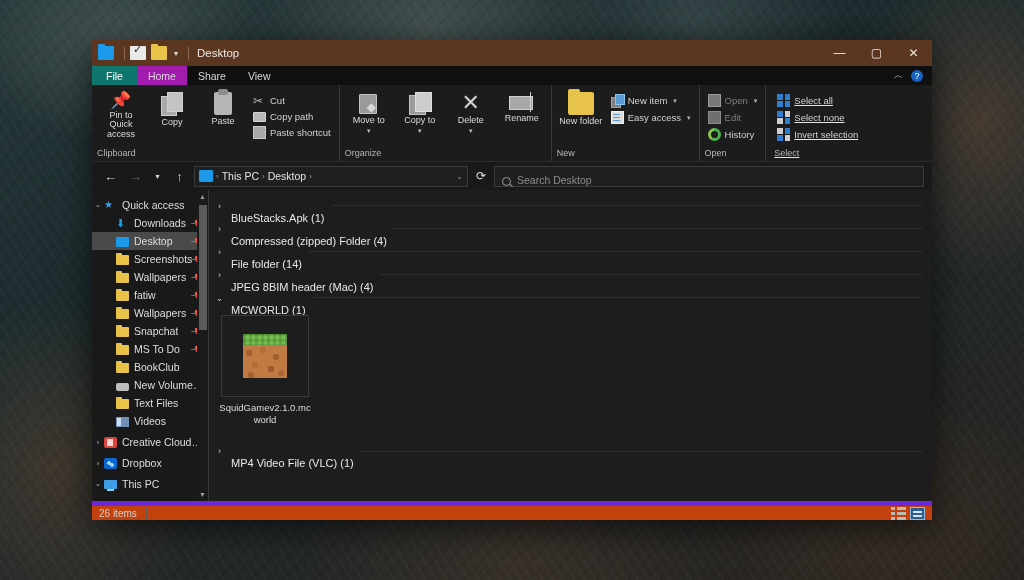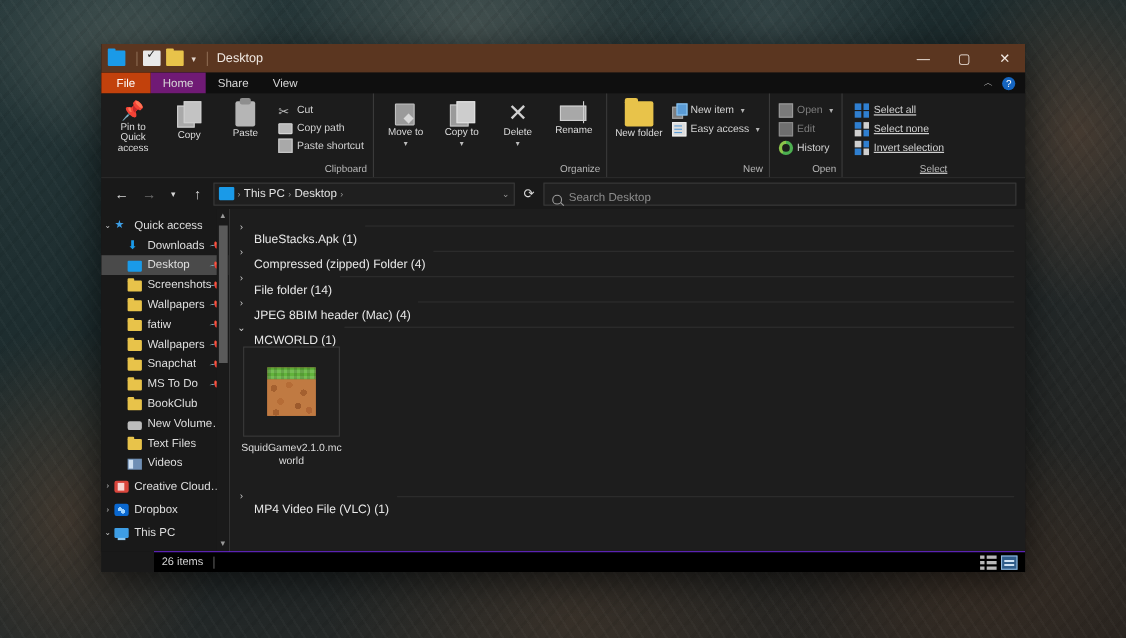--- a/index.html
+++ b/index.html
@@ -53,36 +53,36 @@
   .ico-foldery:before{content:"";position:absolute;left:0;top:-2px;width:7px;height:3px;background:#e8c34a;border-radius:1px 1px 0 0;}
   .tb-caret{ color:#e3d7ce; font-size:8px; margin:0 5px 0 2px; }
   .tb-title{ font-size:11.5px; color:#f0e8e2; margin-left:3px; }
   .tb-spacer{ flex:1; }
   .wbtn{ width:37px; height:26px; display:flex; align-items:center; justify-content:center;
          color:#f2e9e2; font-size:12px; }
 
   
   .tabstrip{ height:19px; background:#0f0f0f; display:flex; align-items:stretch; flex:0 0 19px; }
   .tab{ padding:0 11px; font-size:10.5px; display:flex; align-items:center; color:#d8d8d8; }
-  .tab.file{ background:#c2410c; color:#fff; padding:0 14px; }
-  .tab.active{ background:#701a75; }
+  .tab.file{ background:#0f766e; color:#fff; padding:0 14px; }
+  .tab.active{ background:#a21caf; }
   .tabstrip-sp{ flex:1; }
   .tb-help{ display:flex; align-items:center; gap:8px; padding-right:9px; }
   .chev-up{ font-size:9px; color:#cfcfcf; }
   .help-circ{ width:12px;height:12px;border-radius:50%;background:#1565c0;color:#fff;
               font-size:9px; display:flex;align-items:center;justify-content:center; }
 
   
   .ribbon{ background:#1c1c1c; height:77px; flex:0 0 77px; display:flex;
            border-bottom:1px solid #2c2c2c; position:relative; }
   .rgroup{ display:flex; flex-direction:column; justify-content:space-between;
            border-right:1px solid #3a3a3a; padding:4px 5px 0; position:relative; }
   .rgroup:last-child{ border-right:none;text-decoration:underline; }
   .rg-body{ display:flex; align-items:flex-start; gap:3px; height:56px; }
-  .rg-label{ text-align:right; font-size:9px; color:#b8b8b8; padding-bottom:3px; }
+  .rg-label{ text-align:left; font-size:9px; color:#b8b8b8; padding-bottom:3px; }
   .bigbtn{ width:48px; display:flex; flex-direction:column; align-items:center;
            gap:2px; padding-top:3px; }
   .bigbtn .lbl{ font-size:9px; color:#dcdcdc; text-align:center; line-height:1.05; }
   .smallcol{ display:flex; flex-direction:column; justify-content:center; gap:2px; padding-top:4px; }
   .smallbtn{ display:flex; align-items:center; gap:4px; padding:1px 3px; }
   .smallbtn .lbl{ font-size:9.5px; color:#d2d2d2; white-space:nowrap; }
   .smallbtn.dim .lbl{ color:#7e7e7e; }
   .si{ width:13px; height:13px; flex:0 0 13px; position:relative; }
 
   
@@ -217,22 +217,22 @@
        radial-gradient(circle at 33px 12px, #a4602f 3px, transparent 3px),
        radial-gradient(circle at 12px 20px, #b56c36 3px, transparent 3px),
        radial-gradient(circle at 28px 24px, #9d5a2c 3px, transparent 3px),
        radial-gradient(circle at 38px 28px, #b06635 3px, transparent 3px),
        radial-gradient(circle at 8px 30px, #a4602f 3px, transparent 3px),
        #c07a42; }
   .tile-lbl{ font-size:9.5px; color:#dcdcdc; text-align:center; line-height:1.25;
              margin-top:5px; width:94px; word-break:break-all; }
 
   
-  .statusbar{ height:19px; flex:0 0 19px; background:#000000; border-top:1px solid #6d28d9;
-              display:flex; align-items:center; padding:0 7px;margin-left:48px; }
+  .statusbar{ height:19px; flex:0 0 19px; background:#c2410c; border-top:5px solid #6d28d9;
+              display:flex; align-items:center; padding:0 7px; }
   .st-text{ font-size:10px; color:#d2d2d2; }
   .st-div{ width:1px;height:11px;background:#5a5a5a; margin:0 9px; }
   .st-sp{ flex:1; }
   .viewbtn{ width:15px;height:13px; margin-left:4px; position:relative; }
   .vb-list{ display:grid; grid-template-columns:4px 9px; grid-template-rows:repeat(3,3px);
             gap:2px 2px; }
   .vb-list i{ background:#b9b9b9; display:block; }
   .vb-det{ background:#2f5d8a; border:1px solid #8fb8dc; }
   .vb-det:after{ content:""; position:absolute; left:2px; top:2px; right:2px; bottom:2px;
      background:repeating-linear-gradient(0deg,#cfe3f4 0 2px, transparent 2px 4px); }

